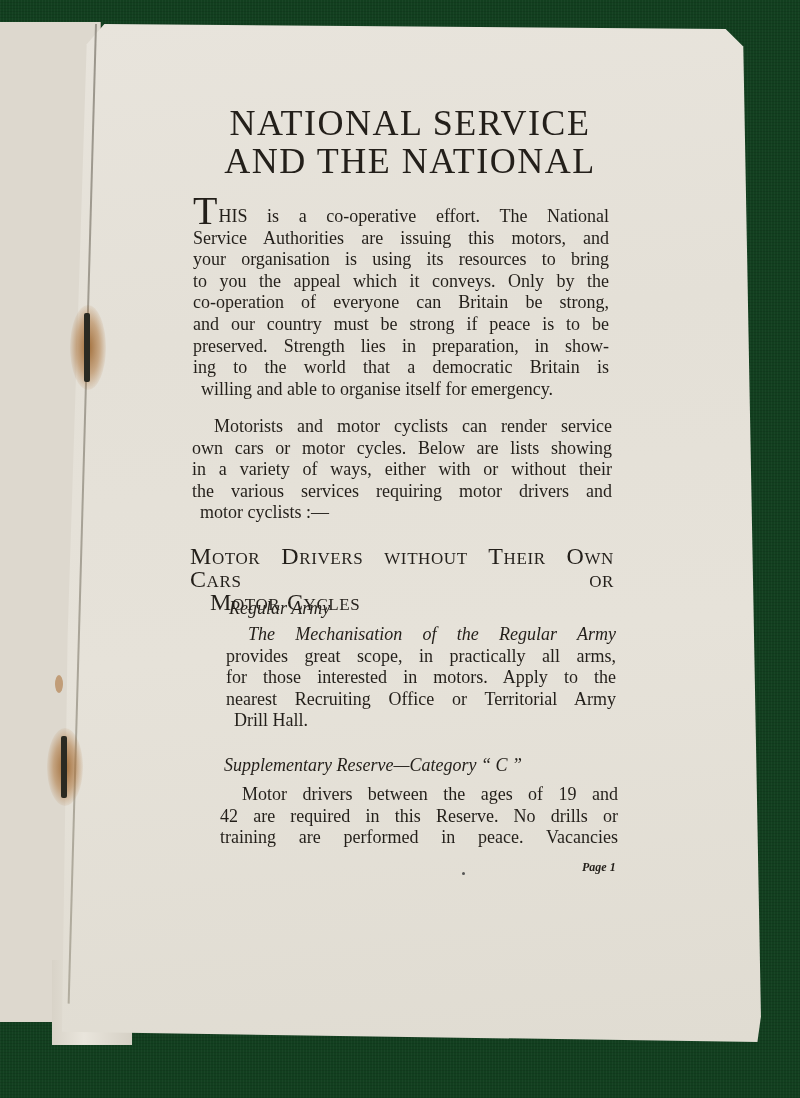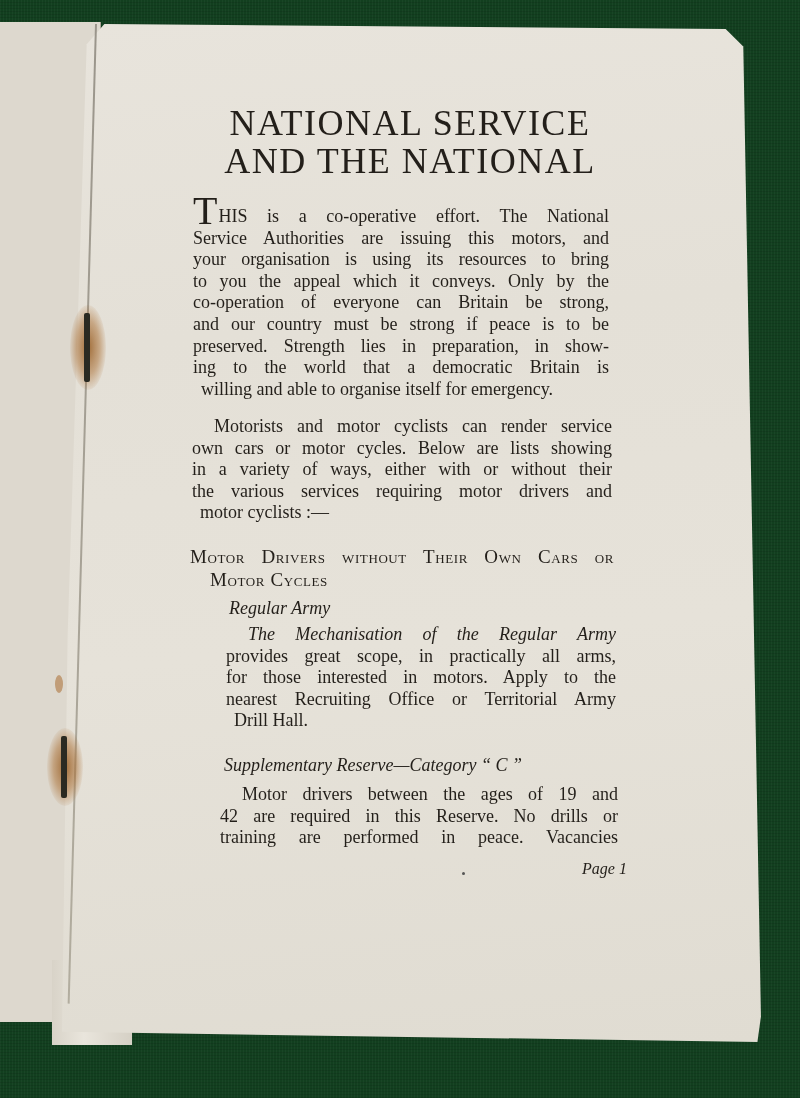--- a/index.html
+++ b/index.html
@@ -47,23 +47,23 @@
 
   .content { position:absolute; left:0; top:0; width:800px; color:#231f1a; }
   .title {
     position:absolute; left:180px; width:460px; text-align:center;
     font-size:36px; letter-spacing:1.5px; line-height:38px; top:104px;
   }
   .para { position:absolute; font-size:18px; line-height:21.6px; text-align:justify; }
   .para .line { display:block; white-space:nowrap; text-align-last:justify; }
   .para .line.last { text-align-last:left;margin-left:8px; }
   .dropcap { font-size:40px; line-height:30px; vertical-align:-2px; margin-right:1px; }
-  .heading { position:absolute; font-size:19px; letter-spacing:0.6px; font-variant:small-caps; line-height:23px;font-family:Liberation Serif, serif; }
+  .heading { position:absolute; font-size:24px; letter-spacing:0.6px; font-variant:small-caps; line-height:23px;font-family:Liberation Serif, serif; }
   .subhead { position:absolute; font-style:italic; font-size:18px;text-align:right; }
-  .pageno { position:absolute; left:582px; top:860px; font-size:16px; font-style:italic; font-weight:normal; }
+  .pageno { position:absolute; left:582px; top:860px; font-size:12px; font-style:italic; font-weight:bold; }
   .dot { position:absolute; left:462px; top:872px; width:3px; height:3px; border-radius:50%; background:#555; }
 </style>
 </head>
 <body>
 
 <div class="back-page"></div>
 <div class="page-stack"></div>
 <div class="page"></div>
 <div class="spine-line"></div>
 <div class="staple staple-top">

